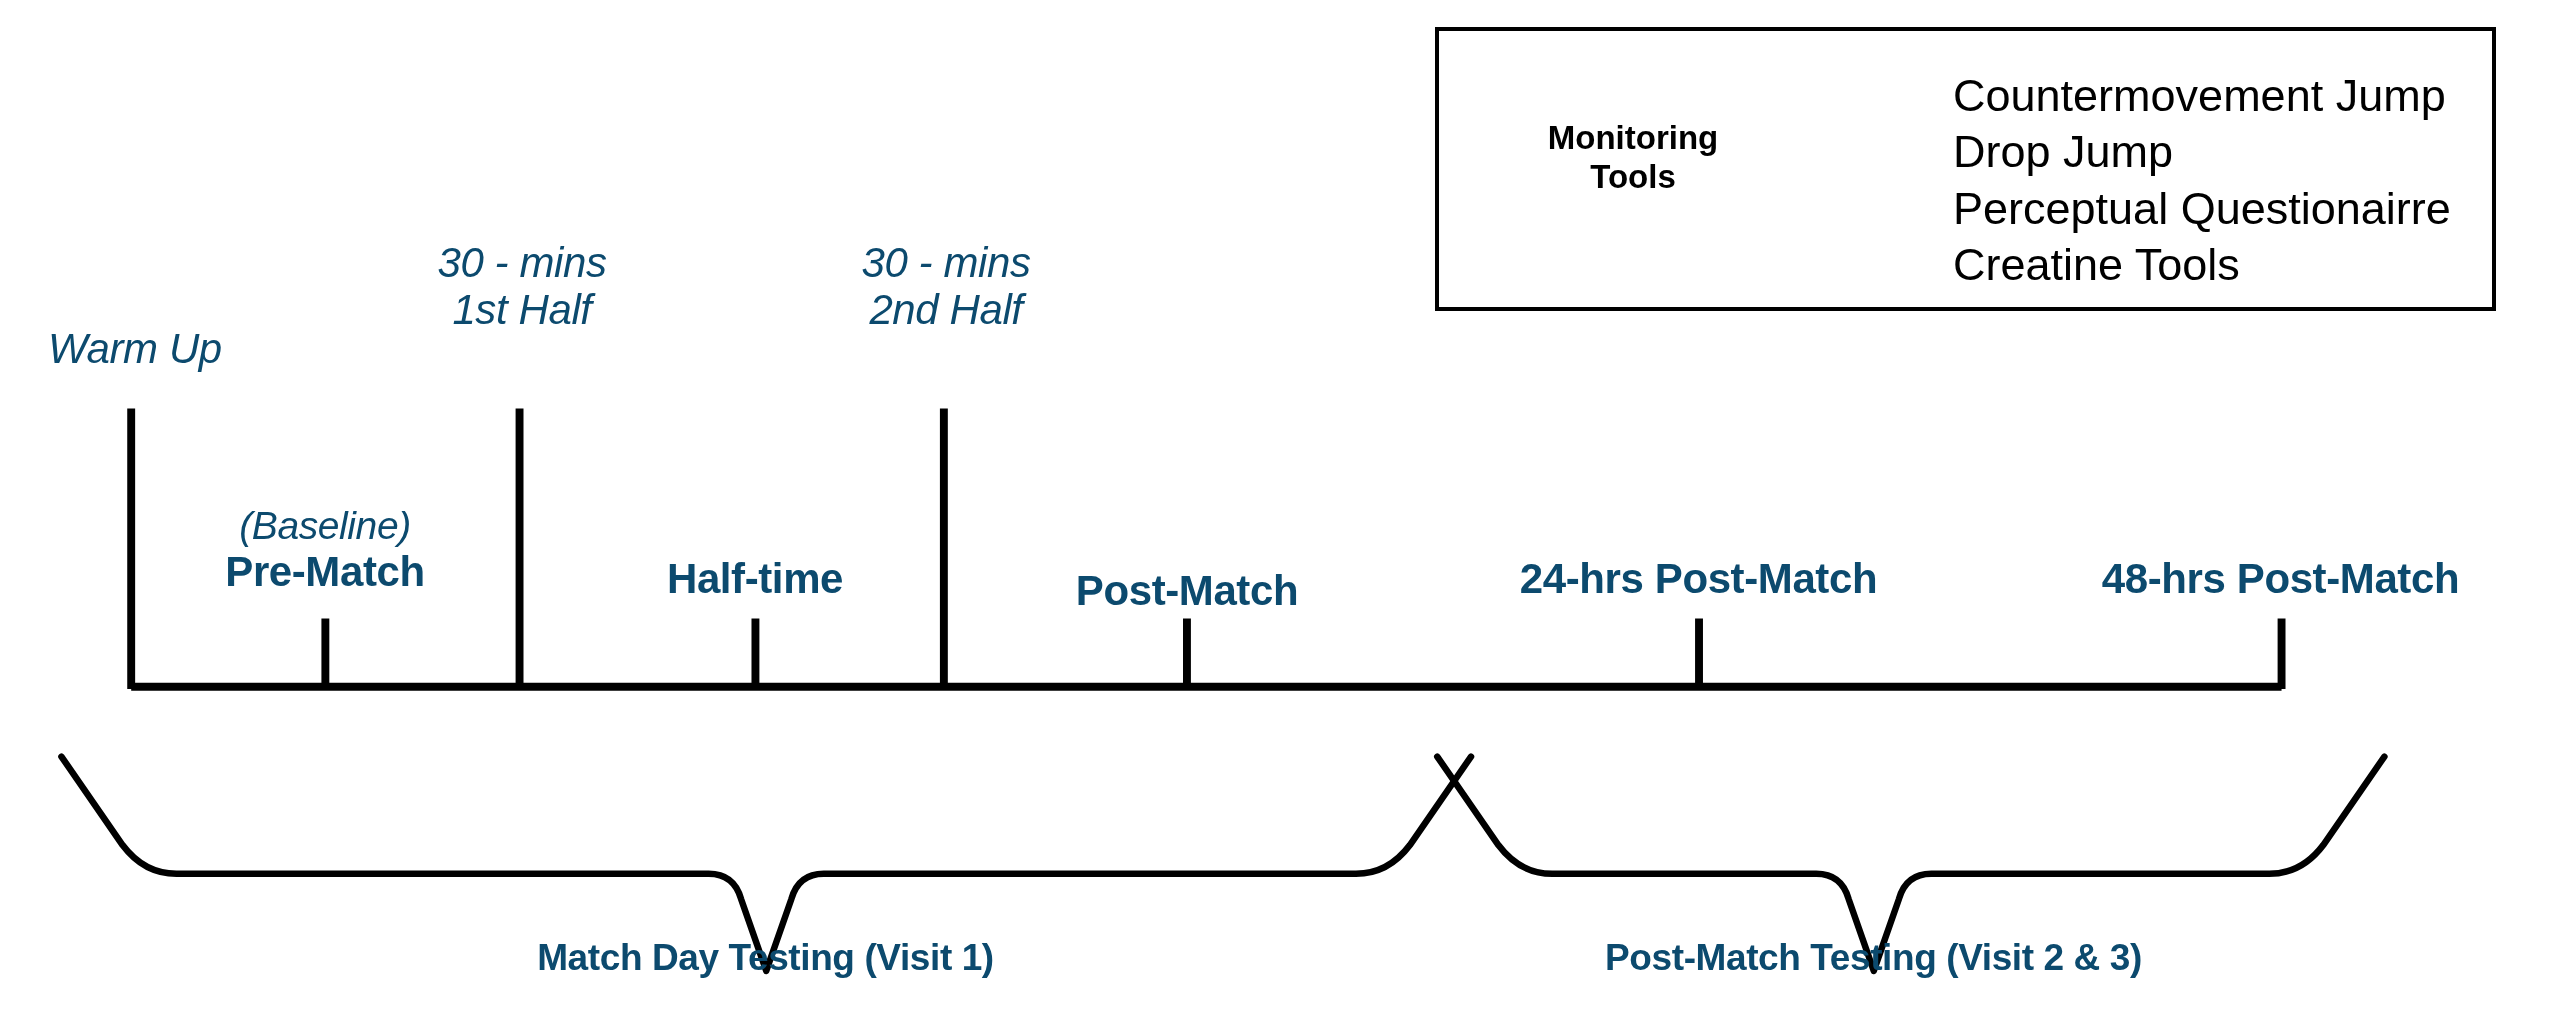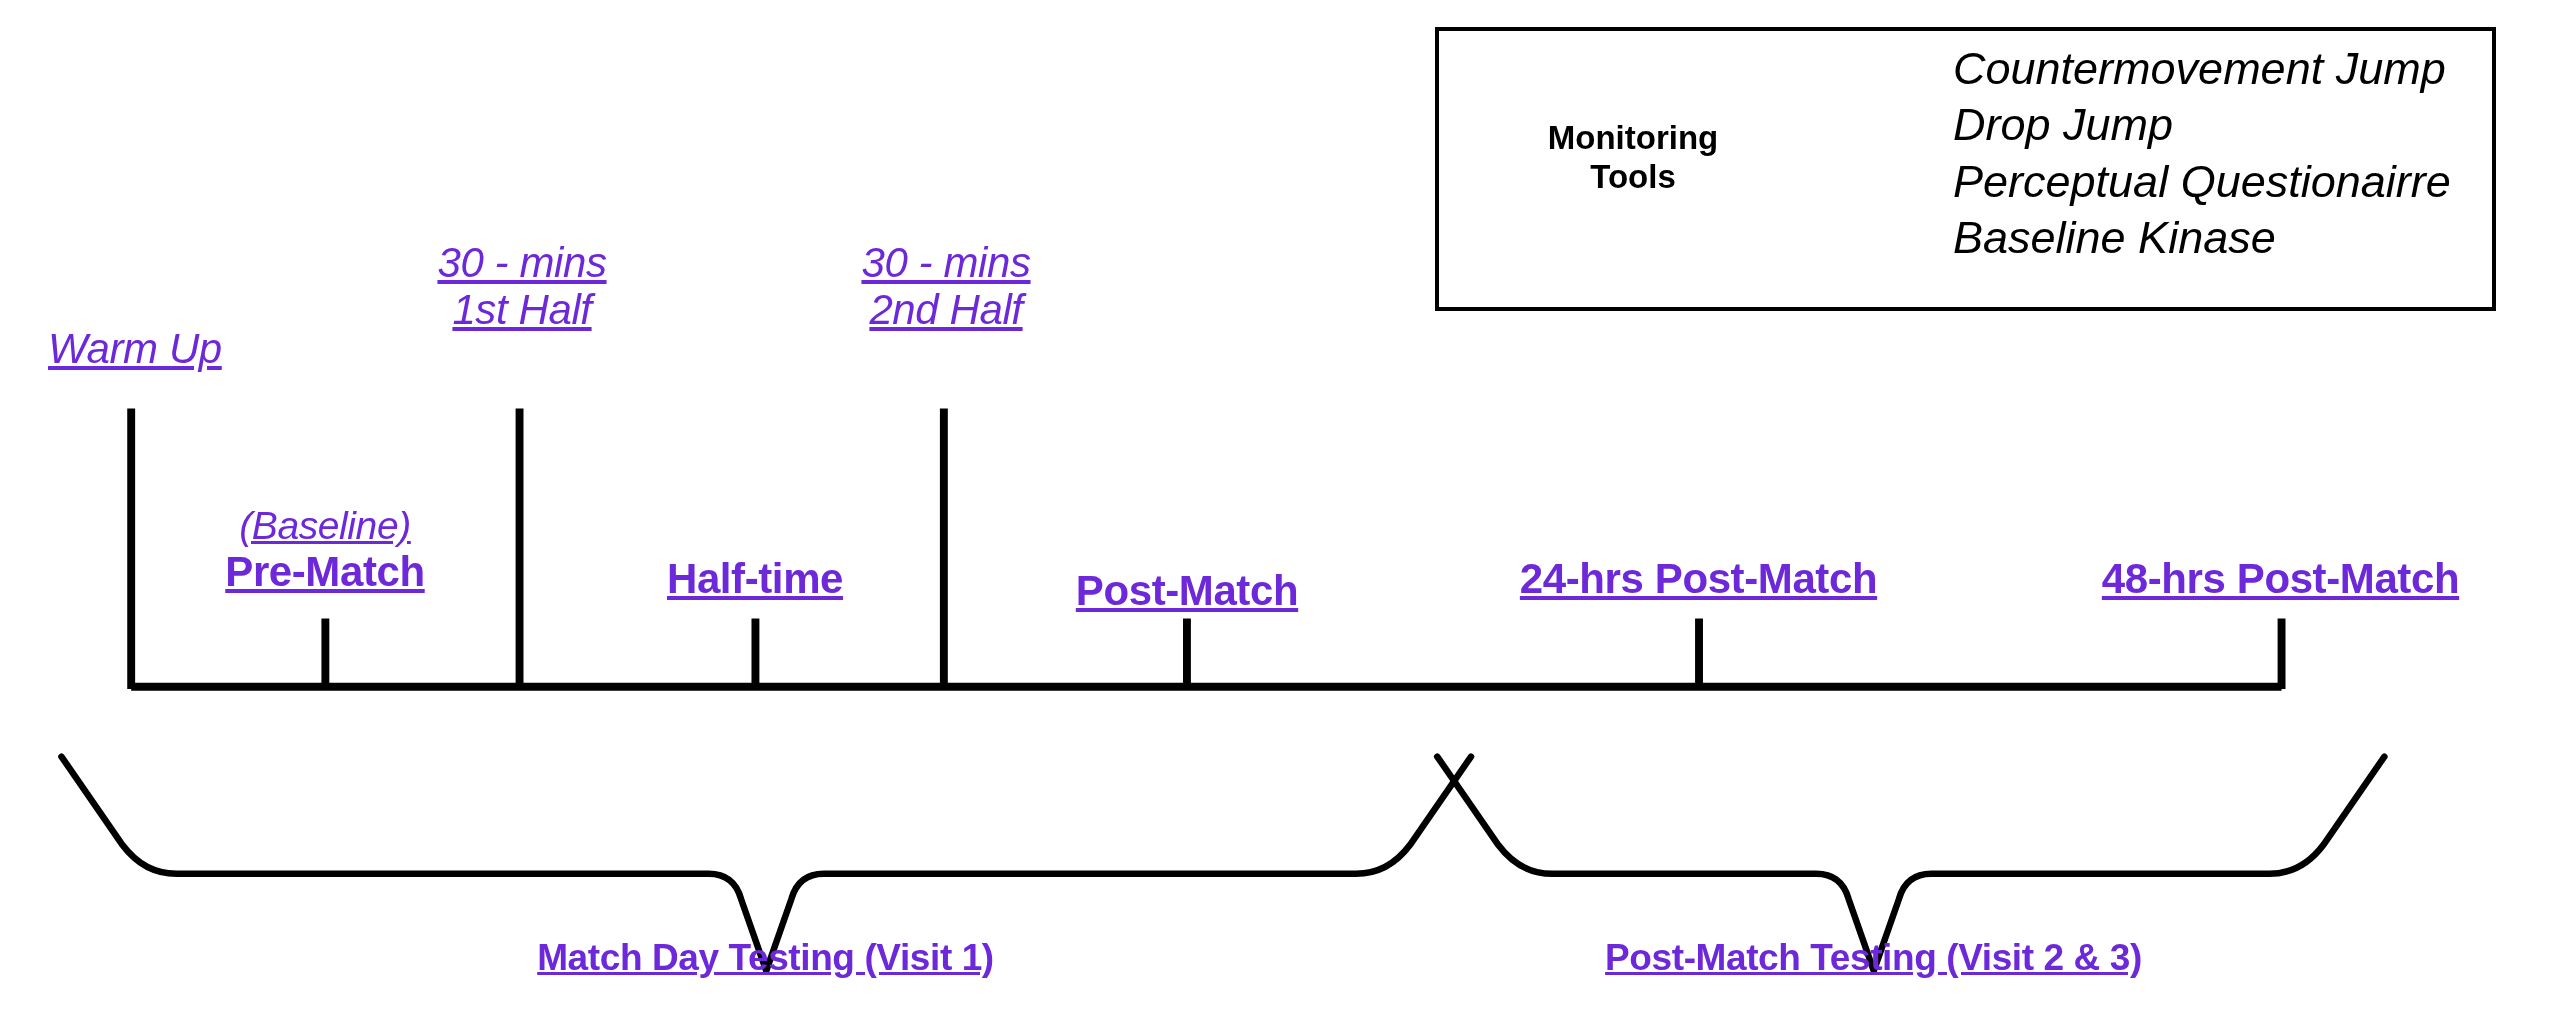--- a/index.html
+++ b/index.html
@@ -23,22 +23,21 @@
     left: 0;
     top: 0;
     width: 2576px;
     height: 1027px;
     pointer-events: none;
   }
   .lbl {
     position: absolute;
     white-space: nowrap;
     line-height: 1.12;
-    color: #6d28d9;
-    text-decoration: underline;
+    color: #0c4a6e;
   }
   
   .event-label {
     font-style: italic;
     font-weight: 400;
     font-size: 42px;
     letter-spacing: -0.4px;
   }
   .event-label.two-line {
     text-align: center;
@@ -81,25 +80,24 @@
     top: 119px;
     width: 302px;
     text-align: center;
     font-weight: bold;
     font-size: 33px;
     line-height: 1.18;
   }
   #tools-list {
     position: absolute;
     left: 1953px;
-    top: 41px;
+    top: 68px;
     font-size: 45px;
     line-height: 1.25;
     font-weight: 400;
-    font-style: italic;
   }
   #tools-list div { white-space: nowrap; }
 </style>
 </head>
 <body>
 
 <div id="canvas">
 
   <svg class="layer" viewBox="0 0 3581 1428">
 
@@ -176,17 +174,17 @@
 
   <div id="tools-title">
     <div>Monitoring</div>
     <div>Tools</div>
   </div>
 
   <div id="tools-list">
     <div>Countermovement Jump</div>
     <div>Drop Jump</div>
     <div>Perceptual Questionairre</div>
-    <div>Baseline Kinase</div>
+    <div>Creatine Tools</div>
   </div>
 
 </div>
 
 
 </body></html>

